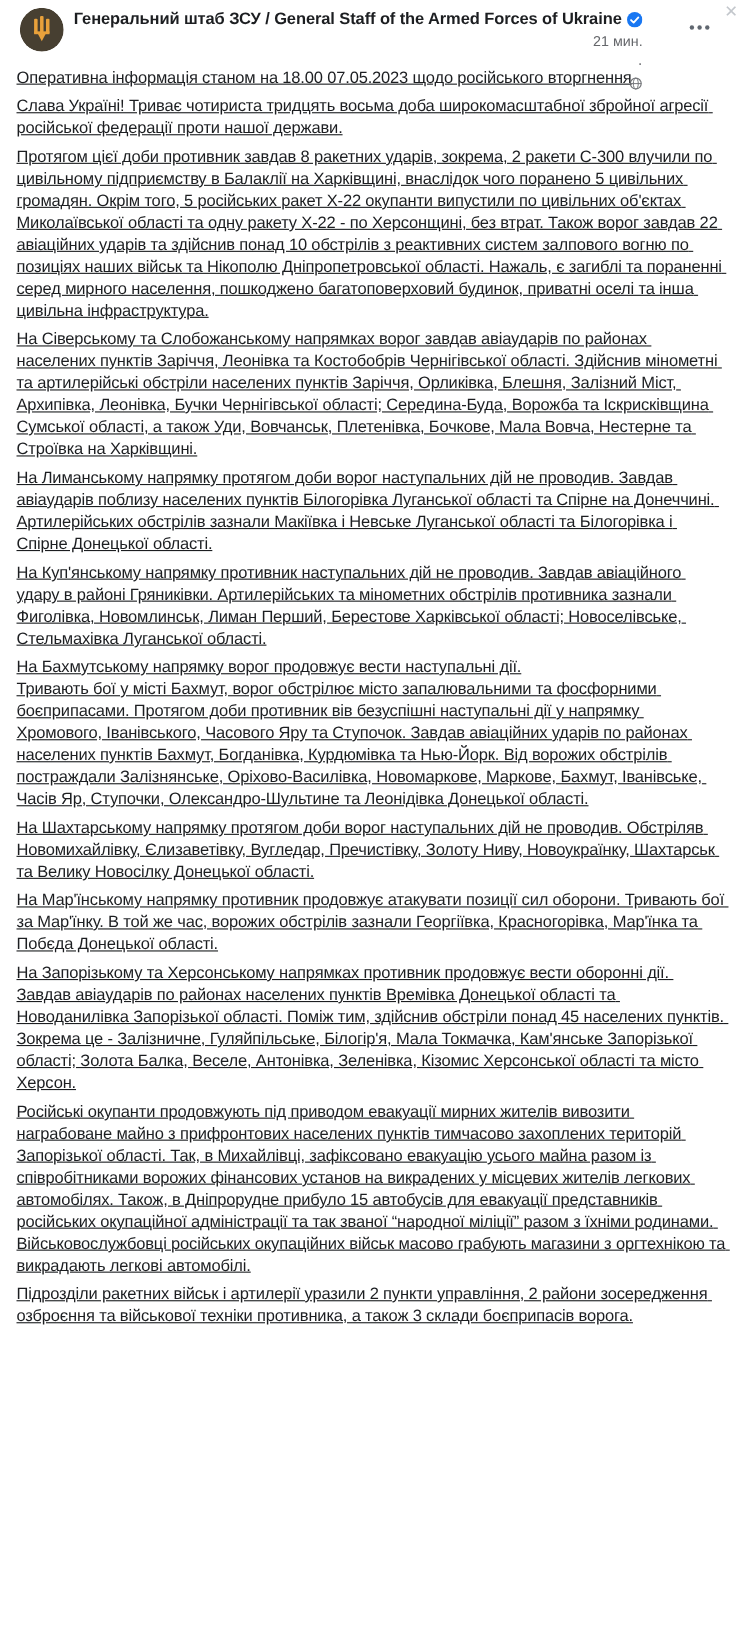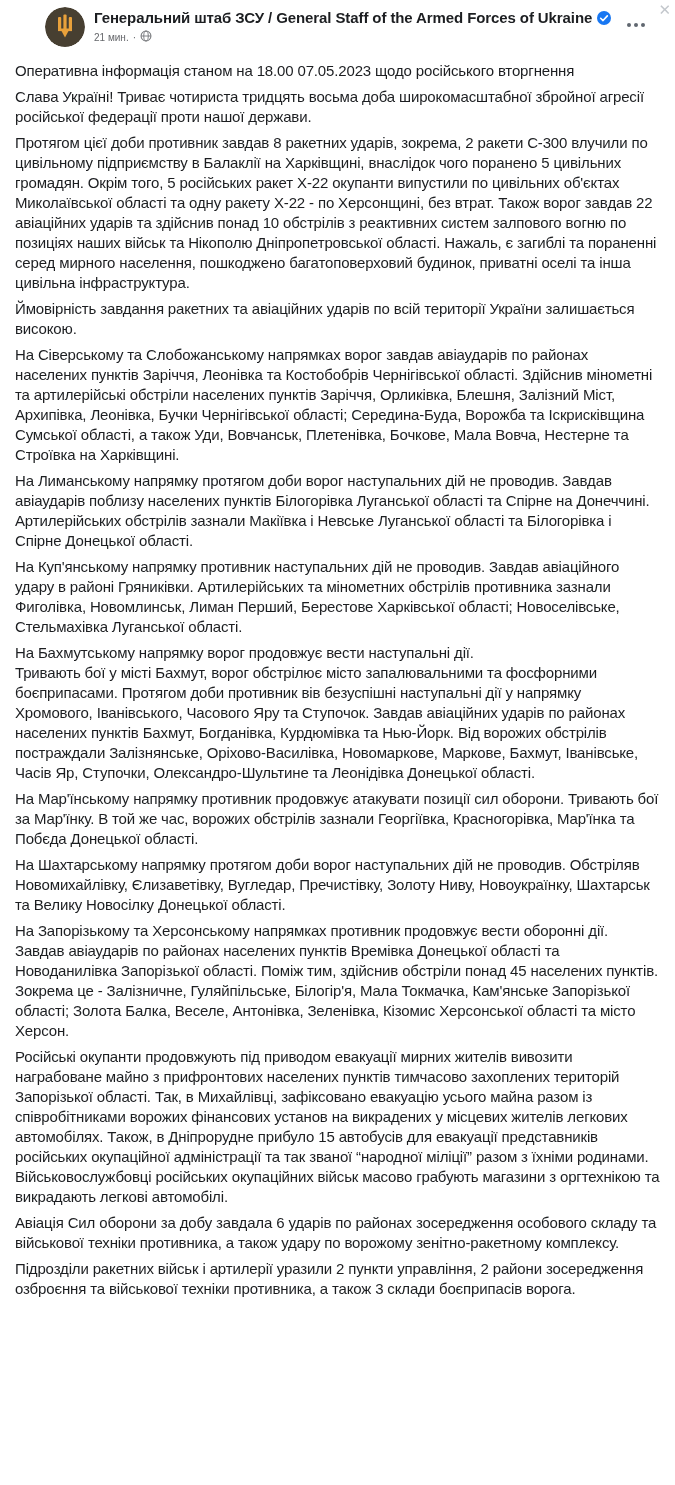--- a/index.html
+++ b/index.html
@@ -10,25 +10,24 @@
     overflow: hidden;
     font-family: "Liberation Sans", "DejaVu Sans", sans-serif;
     color: #050505;
     position: relative;
   }
   .post { width: 100%; height: 100%; background: #fff; }
 
   
   .post-header {
     position: relative;
-    padding: 7px 16px 0 6px;
+    padding: 7px 16px 0 18px;
     height: 54px;
     display: flex;
     align-items: flex-start;
-    margin-left: 39px;
   }
   .avatar {
     width: 40px; height: 40px;
     border-radius: 50%;
     overflow: hidden;
     flex: 0 0 40px;
     display: block;
     cursor: pointer;
   }
   .avatar svg { display: block; width: 40px; height: 40px; }
@@ -38,25 +37,26 @@
     font-size: 15px;
     font-weight: 700;
     color: #1c1e21;
     letter-spacing: -0.1px;
     line-height: 19px;
     cursor: pointer;
     white-space: nowrap;
   }
   .verified { width: 14px; height: 14px; flex: 0 0 14px; margin-top: 1px; }
   .meta-row {
-    display: flex; align-items: flex-start; gap: 4px;
+    display: flex; align-items: flex-end; gap: 4px;
     margin-top: 3px;
-    font-size: 10px;
+    font-size: 13px;
     color: #65676b;
     line-height: 16px;
+    flex-direction: column;
   }
   .meta-sep { color: #65676b; }
   .globe { width: 12px; height: 12px; opacity: 0.9; }
   .header-actions { position: absolute; top: 0; right: 0; }
   .more-btn {
     position: absolute; top: 17px; right: 27px;
     background: none; border: none; cursor: pointer;
     width: 24px; height: 16px;
     display: flex; align-items: center; justify-content: center;
   }
@@ -71,20 +71,21 @@
 
   
   .post-body { padding: 7px 14px 14px 15px; }
   .post-body p {
     font-size: 15px;
     line-height: 20px;
     letter-spacing: -0.15px;
     color: #1c1e21;
     margin: 0 0 6px 0;
     white-space: pre-wrap;
+    text-decoration: underline;
   }
   .post-body p:last-child { margin-bottom: 4px; }
 </style>
 </head>
 <body>
 
 <div class="post">
 
   <div class="post-header">
 
@@ -132,27 +133,25 @@
         <span>✕</span>
       </button>
     </div>
 
   </div>
 
   <div class="post-body">
     <p>Оперативна інформація станом на 18.00 07.05.2023 щодо російського вторгнення</p>
     <p>Слава Україні! Триває чотириста тридцять восьма доба широкомасштабної збройної агресії російської федерації проти нашої держави.</p>
     <p>Протягом цієї доби противник завдав 8 ракетних ударів, зокрема, 2 ракети С-300 влучили по цивільному підприємству в Балаклії на Харківщині, внаслідок чого поранено 5 цивільних громадян. Окрім того, 5 російських ракет Х-22 окупанти випустили по цивільних об'єктах Миколаївської області та одну ракету Х-22 - по Херсонщині, без втрат. Також ворог завдав 22 авіаційних ударів та здійснив понад 10 обстрілів з реактивних систем залпового вогню по позиціях наших військ та Нікополю Дніпропетровської області. Нажаль, є загиблі та пораненні серед мирного населення, пошкоджено багатоповерховий будинок, приватні оселі та інша цивільна інфраструктура.</p>
-    <p>Ймовірність завдання ракетних та авіаційних ударів по всій території України залишається високою.</p>
     <p>На Сіверському та Слобожанському напрямках ворог завдав авіаударів по районах населених пунктів Заріччя, Леонівка та Костобобрів Чернігівської області. Здійснив мінометні та артилерійські обстріли населених пунктів Заріччя, Орликівка, Блешня, Залізний Міст, Архипівка, Леонівка, Бучки Чернігівської області; Середина-Буда, Ворожба та Іскрисківщина Сумської області, а також Уди, Вовчанськ, Плетенівка, Бочкове, Мала Вовча, Нестерне та Строївка на Харківщині.</p>
     <p>На Лиманському напрямку протягом доби ворог наступальних дій не проводив. Завдав авіаударів поблизу населених пунктів Білогорівка Луганської області та Спірне на Донеччині. Артилерійських обстрілів зазнали Макіївка і Невське Луганської області та Білогорівка і Спірне Донецької області.</p>
     <p>На Куп'янському напрямку противник наступальних дій не проводив. Завдав авіаційного удару в районі Гряниківки. Артилерійських та мінометних обстрілів противника зазнали Фиголівка, Новомлинськ, Лиман Перший, Берестове Харківської області; Новоселівське, Стельмахівка Луганської області.</p>
     <p>На Бахмутському напрямку ворог продовжує вести наступальні дії.
 Тривають бої у місті Бахмут, ворог обстрілює місто запалювальними та фосфорними боєприпасами. Протягом доби противник вів безуспішні наступальні дії у напрямку Хромового, Іванівського, Часового Яру та Ступочок. Завдав авіаційних ударів по районах населених пунктів Бахмут, Богданівка, Курдюмівка та Нью-Йорк. Від ворожих обстрілів постраждали Залізнянське, Оріхово-Василівка, Новомаркове, Маркове, Бахмут, Іванівське, Часів Яр, Ступочки, Олександро-Шультине та Леонідівка Донецької області.</p>
+    <p>На Шахтарському напрямку протягом доби ворог наступальних дій не проводив. Обстріляв Новомихайлівку, Єлизаветівку, Вугледар, Пречистівку, Золоту Ниву, Новоукраїнку, Шахтарськ та Велику Новосілку Донецької області.</p>
     <p>На Мар'їнському напрямку противник продовжує атакувати позиції сил оборони. Тривають бої за Мар'їнку. В той же час, ворожих обстрілів зазнали Георгіївка, Красногорівка, Мар'їнка та Побєда Донецької області.</p>
-    <p>На Шахтарському напрямку протягом доби ворог наступальних дій не проводив. Обстріляв Новомихайлівку, Єлизаветівку, Вугледар, Пречистівку, Золоту Ниву, Новоукраїнку, Шахтарськ та Велику Новосілку Донецької області.</p>
     <p>На Запорізькому та Херсонському напрямках противник продовжує вести оборонні дії. Завдав авіаударів по районах населених пунктів Времівка Донецької області та Новоданилівка Запорізької області. Поміж тим, здійснив обстріли понад 45 населених пунктів. Зокрема це - Залізничне, Гуляйпільське, Білогір'я, Мала Токмачка, Кам'янське Запорізької області; Золота Балка, Веселе, Антонівка, Зеленівка, Кізомис Херсонської області та місто Херсон.</p>
     <p>Російські окупанти продовжують під приводом евакуації мирних жителів вивозити награбоване майно з прифронтових населених пунктів тимчасово захоплених територій Запорізької області. Так, в Михайлівці, зафіксовано евакуацію усього майна разом із співробітниками ворожих фінансових установ на викрадених у місцевих жителів легкових автомобілях. Також, в Дніпрорудне прибуло 15 автобусів для евакуації представників російських окупаційної адміністрації та так званої “народної міліції” разом з їхніми родинами. Військовослужбовці російських окупаційних військ масово грабують магазини з оргтехнікою та викрадають легкові автомобілі.</p>
-    <p>Авіація Сил оборони за добу завдала 6 ударів по районах зосередження особового складу та військової техніки противника, а також удару по ворожому зенітно-ракетному комплексу.</p>
     <p>Підрозділи ракетних військ і артилерії уразили 2 пункти управління, 2 райони зосередження озброєння та військової техніки противника, а також 3 склади боєприпасів ворога.</p>
   </div>
 
 </div>
 
 </body></html>

